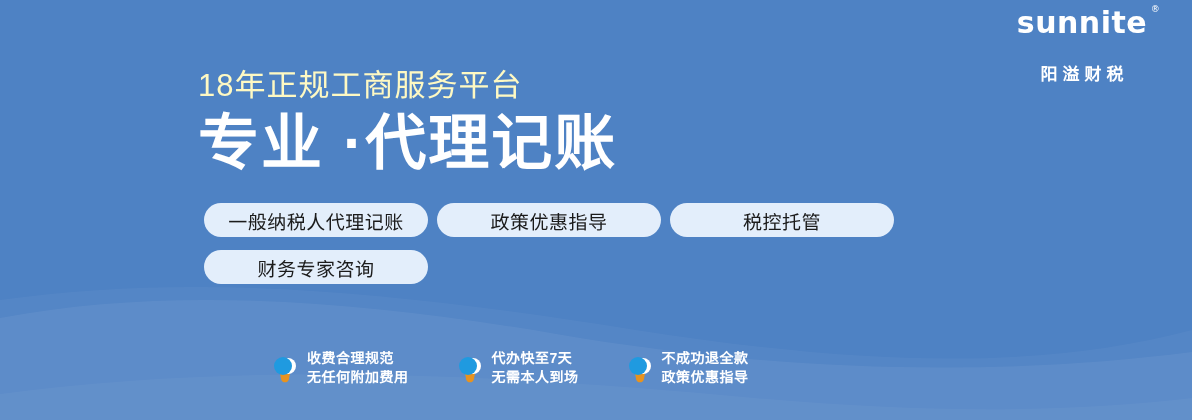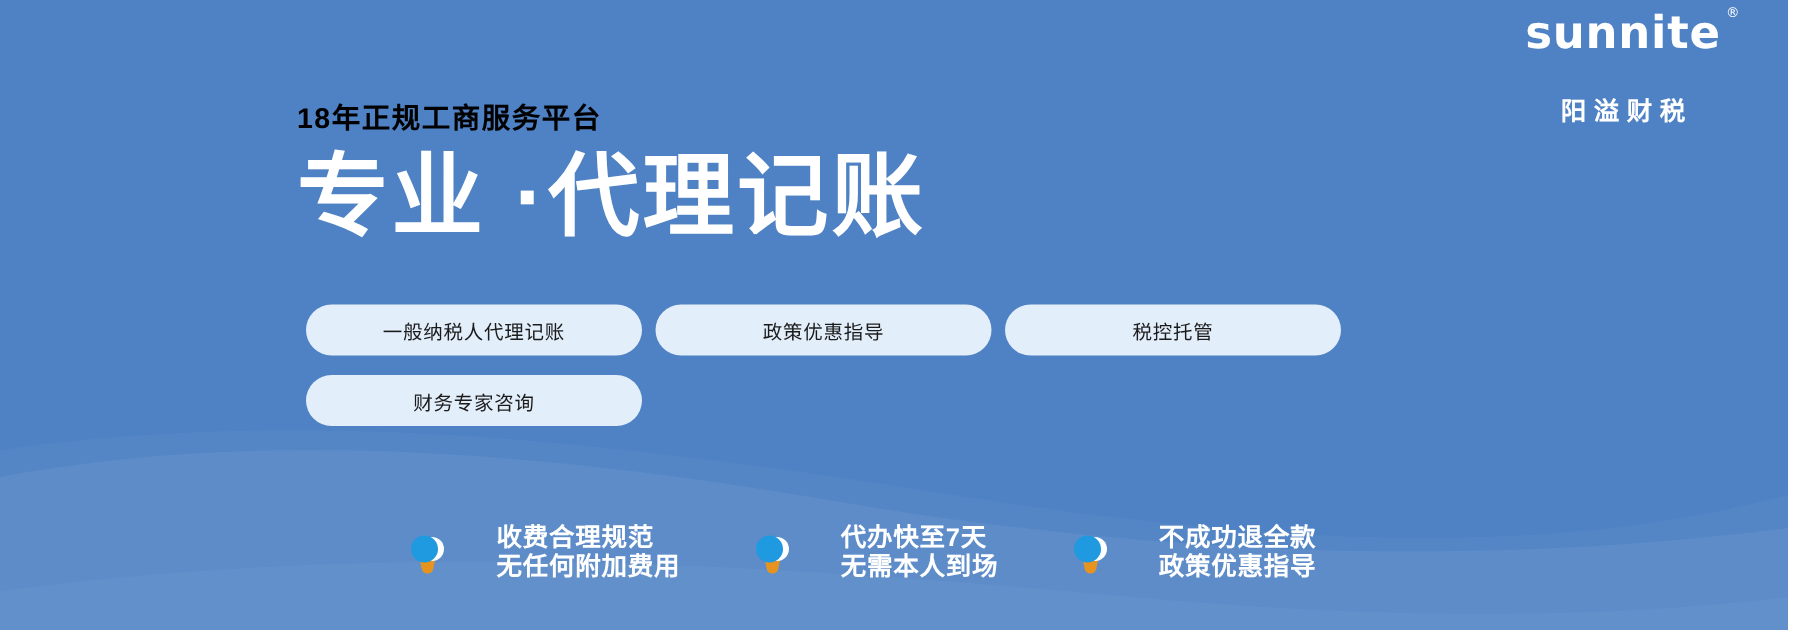--- a/index.html
+++ b/index.html
@@ -64,25 +64,25 @@
     color: #ffffff;
   }
 
   
   .headline-block {
     position: absolute;
     left: 198px;
     top: 70px;
   }
   .eyebrow {
-    font-size: 19px;
-    font-weight: 700;
+    font-size: 31px;
+    font-weight: 400;
     line-height: 1;
     letter-spacing: 1px;
-    color: #000000;
+    color: #fef9c3;
     margin: 0 0 12px 0;
     white-space: nowrap;
   }
   .title {
     font-size: 61px;
     font-weight: 700;
     line-height: 1;
     letter-spacing: 2px;
     color: #ffffff;
     margin: 0;
@@ -100,21 +100,21 @@
     gap: 13px 9px;
   }
   .tag {
     display: flex;
     align-items: center;
     justify-content: center;
     height: 34px;
     border-radius: 17px;
     background: #e3eefb;
     color: #1b1b1b;
-    font-size: 13px;
+    font-size: 19px;
     font-weight: 500;
     letter-spacing: 0.5px;
     white-space: nowrap;
     cursor: pointer;
     user-select: none;
   }
 
   
   .features {
     position: absolute;
@@ -131,26 +131,25 @@
   }
   .feature-icon {
     position: relative;
     width: 26px;
     height: 30px;
     flex: 0 0 auto;
   }
   .feature-icon svg { display: block; }
   .feature-text {
     color: #ffffff;
-    font-size: 17px;
+    font-size: 14px;
     font-weight: 700;
     line-height: 19px;
     letter-spacing: 0.5px;
     white-space: nowrap;
-    margin-left: 24px;
   }
 </style>
 </head>
 <body>
 
 <div class="banner">
 
   <div class="bg-waves">
     <svg viewBox="0 0 1200 420" preserveAspectRatio="none" aria-hidden="true">
       <path d="M0,318 C170,286 360,300 560,334 C760,368 980,380 1200,352 L1200,420 L0,420 Z" fill="#ffffff" fill-opacity="0.055"></path>

